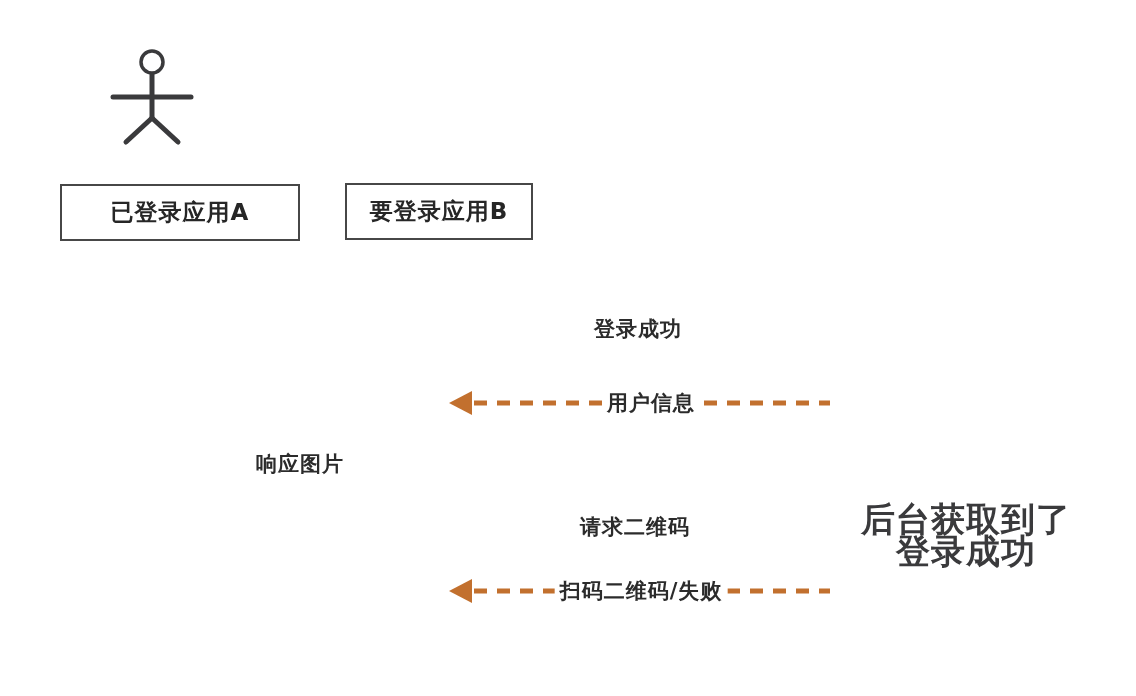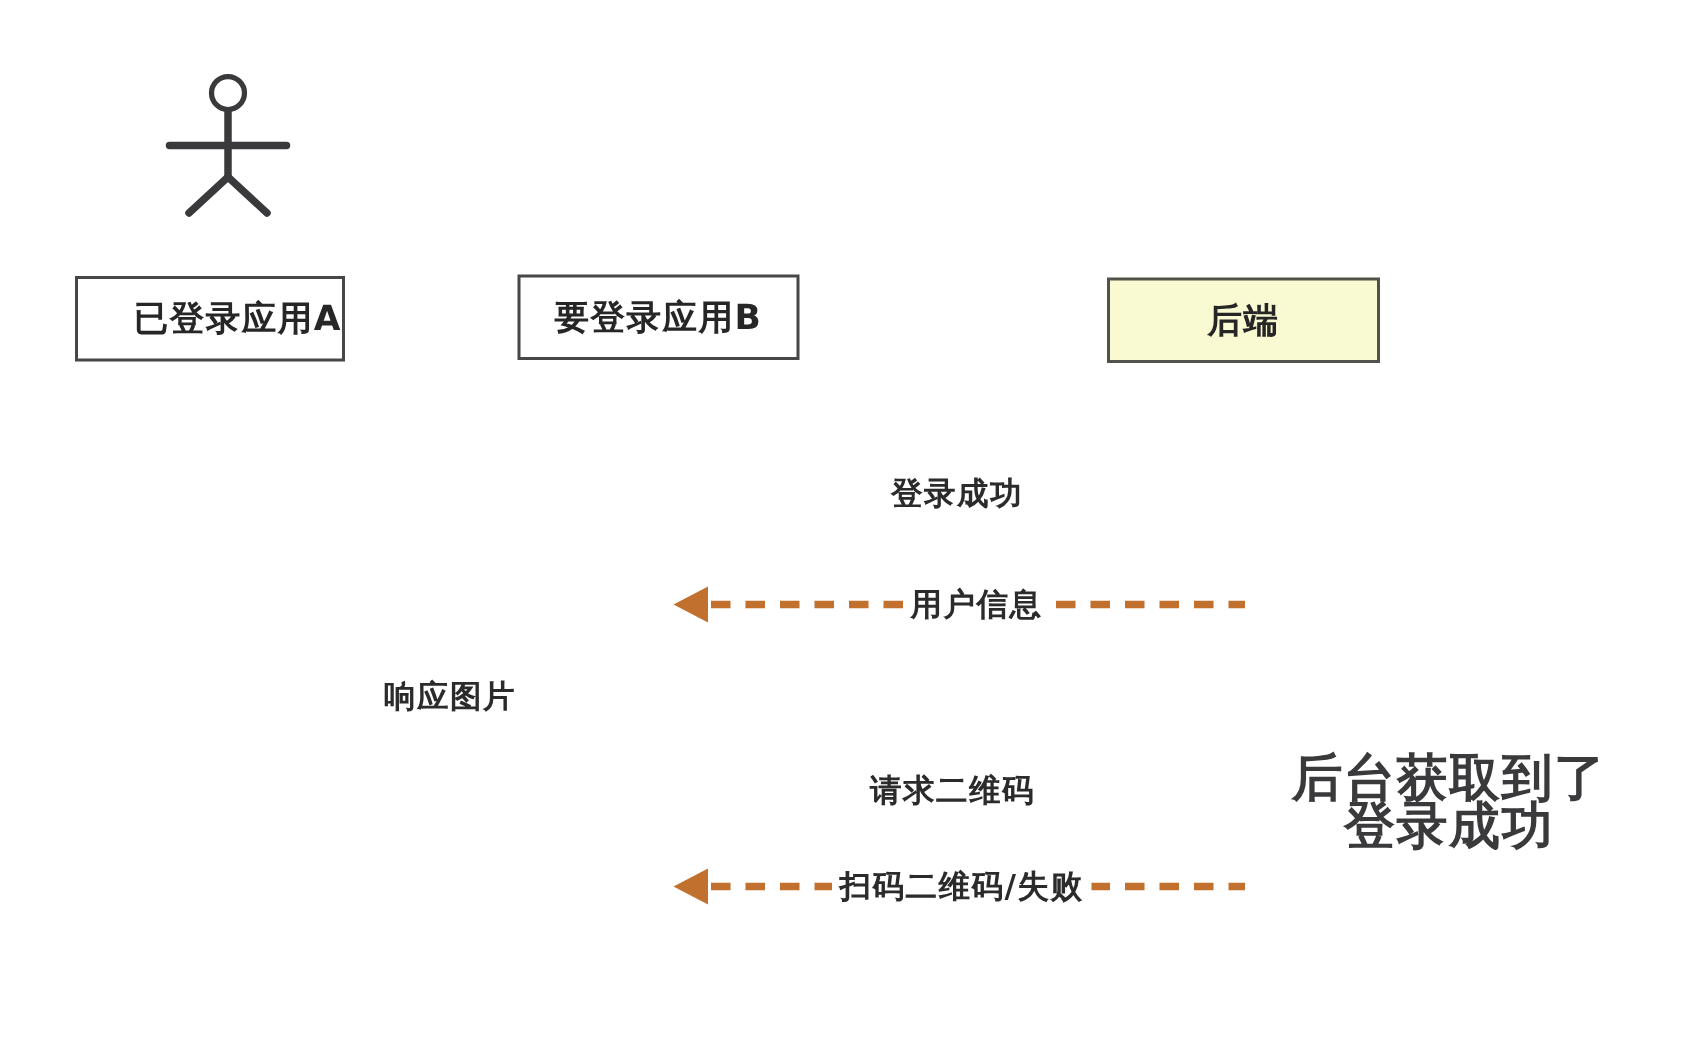--- a/index.html
+++ b/index.html
@@ -28,21 +28,21 @@
     font-weight: bold;
     font-size: 23px;
     letter-spacing: 1px;
     color: var(--text, #262626);
     z-index: 2;
   }
   .participant.backend {
     background: var(--backend-fill, #FAFAD2);
     border-color: #53524A;
   }
-  .p-app-a { left: 50px;  top: 184px; width: 180px; height: 57px; justify-content: flex-end; }
+  .p-app-a { left: 60px;  top: 184px; width: 240px; height: 57px; }
   .p-app-b { left: 345px; top: 183px; width: 188px; height: 57px; }
   .p-backend { left: 738px; top: 185px; width: 182px; height: 57px; }
 
   .msg-label {
     position: absolute;
     transform: translate(-50%, -50%);
     background: #ffffff;
     padding: 2px 5px;
     font-weight: bold;
     font-size: 21px;
@@ -97,23 +97,20 @@
       <polygon points="449,591 472,579 472,603" style="fill: var(--arrow, #C2702E);" stroke="none"></polygon>
     </g>
   </svg>
 
   <div class="participant p-app-a">
     <span>已登录应用A</span>
   </div>
   <div class="participant p-app-b">
     <span>要登录应用B</span>
   </div>
-  <div class="participant backend p-backend">
-    <span>后端</span>
-  </div>
 
   <div class="msg-label lbl-request">登录成功</div>
   <div class="msg-label lbl-response">用户信息</div>
   <div class="msg-label lbl-scan">响应图片</div>
   <div class="msg-label lbl-poll">请求二维码</div>
   <div class="msg-label lbl-result">扫码二维码/失败</div>
 
   <div class="note">
     <div>后台获取到了</div>
     <div>登录成功</div>

